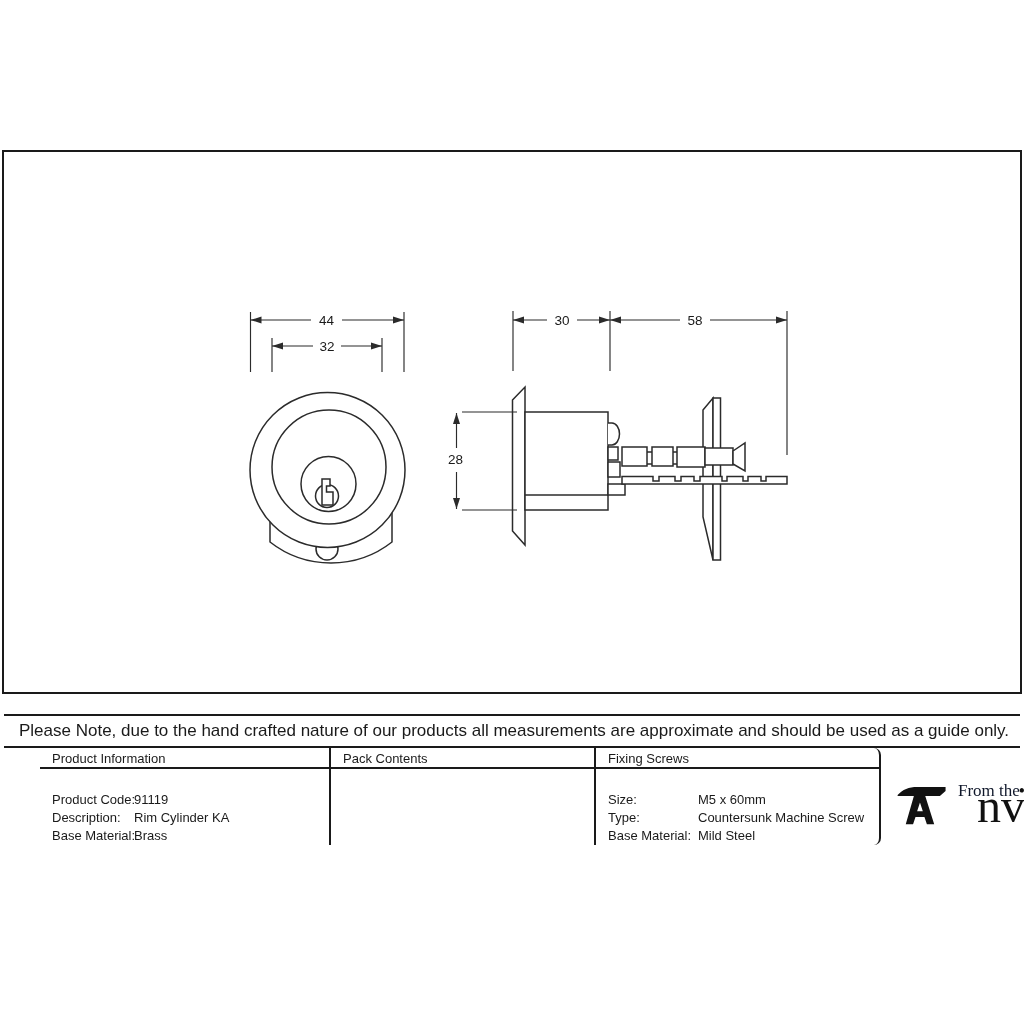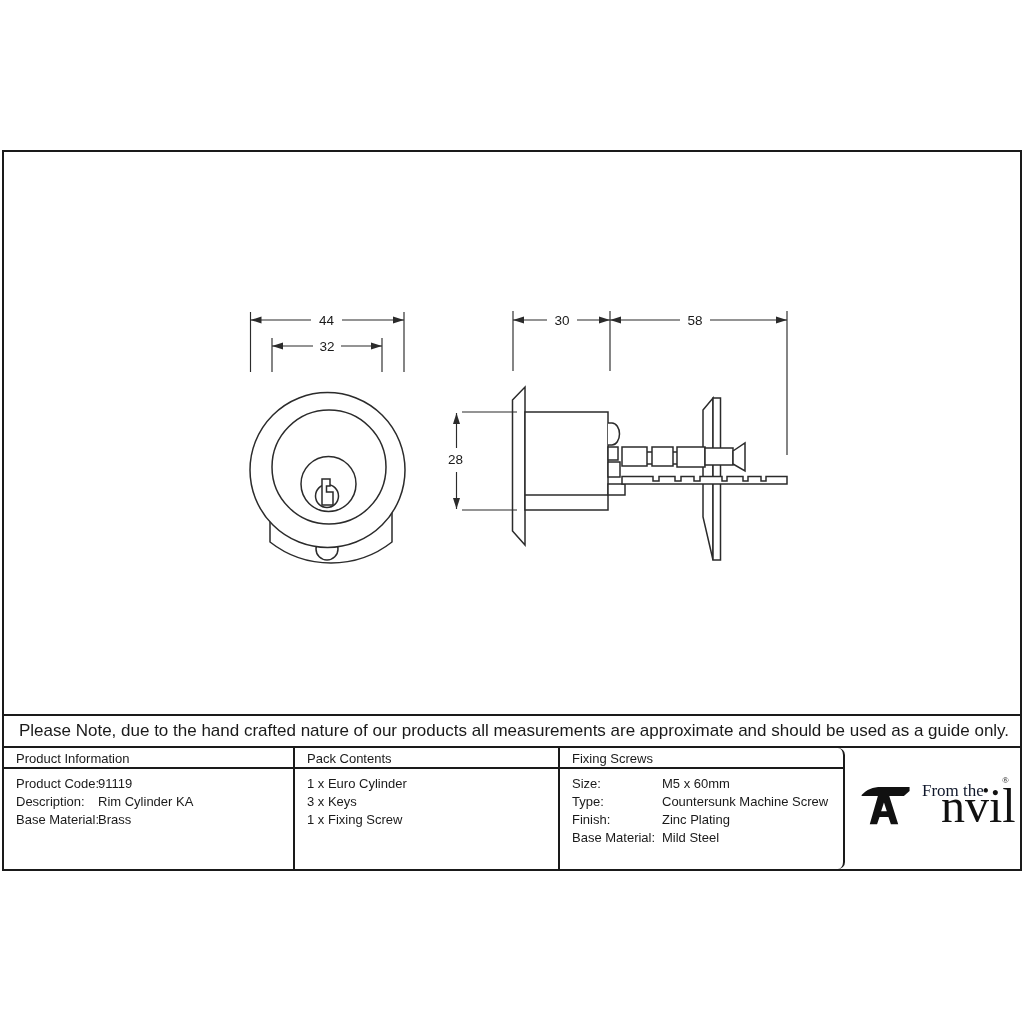--- a/index.html
+++ b/index.html
@@ -1,34 +1,34 @@
 <!DOCTYPE html>
 <html><head>
 <meta charset="utf-8">
 <style>
   html,body{margin:0;padding:0;background:#ffffff;}
   body{width:1024px;height:1024px;position:relative;overflow:hidden;
        font-family:"Liberation Sans",sans-serif;color:#1a1a1a;}
-  .frame{position:absolute;left:2px;top:150px;width:1020px;height:721px;
+  .frame{position:absolute;left:2px;top:150px;width:1020px;height:544px;
          border:2px solid #1a1a1a;box-sizing:border-box;background:#fff;
          display:flex;flex-direction:column;}
   .drawing{height:562px;position:relative;flex:none;}
   .drawing svg{display:block;width:100%;height:100%;}
   .notebar{flex:none;height:32px;border-top:2px solid #1a1a1a;box-sizing:border-box;
            line-height:29px;padding-left:15px;font-size:17px;white-space:nowrap;}
   .spec-table{flex:1;border-top:2px solid #1a1a1a;box-sizing:border-box;
               display:flex;flex-direction:row;align-items:stretch;font-size:13px;}
   .col{box-sizing:border-box;border-right:2px solid #1a1a1a;display:flex;flex-direction:column;}
-  .col1{width:291px;}
+  .col1{width:291px;margin-left:36px;}
   .col2{width:265px;}
   .col3{width:285px;border-radius:7px;}
   .col4{flex:1;border-right:none;position:relative;}
   .th{flex:none;height:21px;box-sizing:border-box;padding:3px 0 0 12px;
       border-bottom:2px solid #1a1a1a;white-space:nowrap;}
-  .tb{flex:1;padding:6px 0 0 12px;}
+  .tb{flex:1;padding:22px 0 0 12px;}
   .kv{line-height:18px;white-space:nowrap;}
   .kv .k{display:inline-block;}
   .col1 .k{width:82px;}
   .col3 .k{width:90px;}
   .li{line-height:18px;white-space:nowrap;}
   
   .logo-cell{position:absolute;inset:0;}
   .anvil-a{position:absolute;left:15px;top:34px;width:52px;height:44px;}
   .fromthe{position:absolute;left:77px;top:33px;font-family:"Liberation Serif",serif;
            font-size:17px;color:#0f172a;}
@@ -134,38 +134,30 @@
           <span class="k">Description:</span><span class="v">Rim Cylinder KA</span>
         </div>
         <div class="kv">
           <span class="k">Base Material:</span><span class="v">Brass</span>
         </div>
       </div>
     </div>
 
     <div class="col col2">
       <div class="th">Pack Contents</div>
-      <div class="tb">
-        <div class="li">1 x Euro Cylinder</div>
-        <div class="li">3 x Keys</div>
-        <div class="li">1 x Fixing Screw</div>
-      </div>
     </div>
 
     <div class="col col3">
       <div class="th">Fixing Screws</div>
       <div class="tb">
         <div class="kv">
           <span class="k">Size:</span><span class="v">M5 x 60mm</span>
         </div>
         <div class="kv">
           <span class="k">Type:</span><span class="v">Countersunk Machine Screw</span>
-        </div>
-        <div class="kv">
-          <span class="k">Finish:</span><span class="v">Zinc Plating</span>
         </div>
         <div class="kv">
           <span class="k">Base Material:</span><span class="v">Mild Steel</span>
         </div>
       </div>
     </div>
 
     <div class="col col4">
       <div class="logo-cell">
         <svg class="anvil-a" viewBox="0 0 64 52" xmlns="http://www.w3.org/2000/svg">

